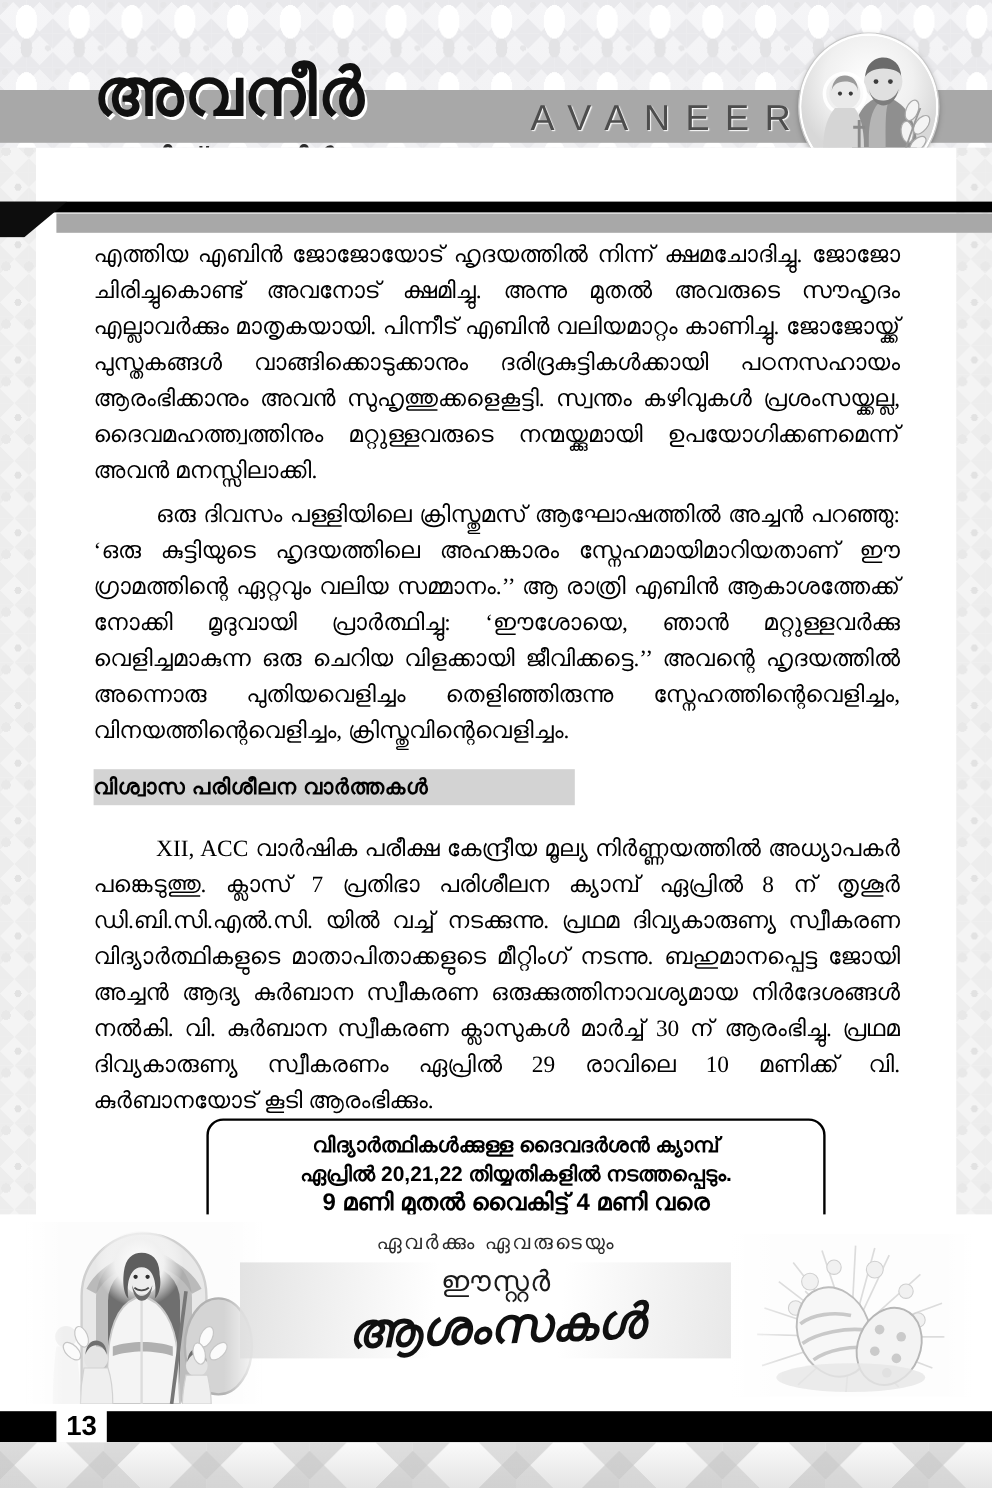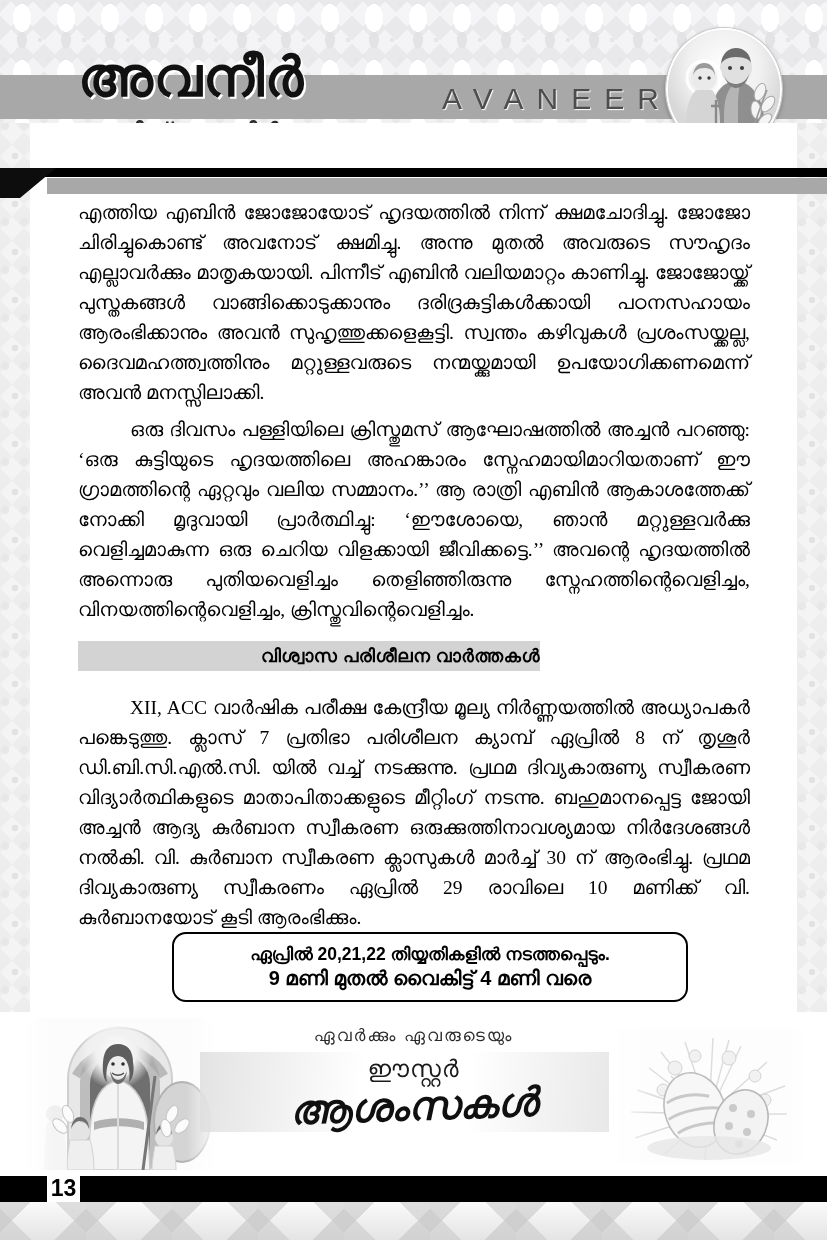--- a/index.html
+++ b/index.html
@@ -154,26 +154,26 @@
     text-justify: inter-word;
     color: #000000;
   }
   p.body-text.indent { text-indent: 52px; margin-top: 7px; }
 
   
   .section-bar {
     position: absolute;
     left: 78px;
     top: 641px;
-    width: 462px;
+    width: 401px;
     height: 30px;
     background: #d3d3d3;
     display: flex;
     align-items: center;
-    justify-content: flex-end;
+    justify-content: flex-start;
   }
   .section-bar-label {
     font-family: "Liberation Sans", "DejaVu Sans", sans-serif;
     font-size: 18px;
     font-weight: bold;
     letter-spacing: .5px;
     color: #000000;
   }
 
   .news-block {
@@ -280,21 +280,21 @@
     left: 0;
     top: 1176px;
     width: 827px;
     height: 26px;
     background: #000000;
   }
   .page-num {
     position: absolute;
     left: 47px;
     top: 1170px;
-    width: 33px;
+    width: 42px;
     height: 36px;
     background: #ffffff;
     display: flex;
     align-items: center;
     justify-content: center;
   }
   .page-num span {
     font-family: "Liberation Sans", "DejaVu Sans", sans-serif;
     font-size: 23px;
     font-weight: bold;
@@ -377,20 +377,21 @@
 
 <div class="section-bar">
   <span class="section-bar-label">വിശ്വാസ പരിശീലന വാർത്തകൾ</span>
 </div>
 
 <div class="news-block">
   <p class="body-text indent">XII, ACC വാർഷിക പരീക്ഷ കേന്ദ്രീയ മൂല്യ നിർണ്ണയത്തിൽ അധ്യാപകർ പങ്കെടുത്തു. ക്ലാസ് 7 പ്രതിഭാ പരിശീലന ക്യാമ്പ് ഏപ്രിൽ 8 ന് തൃശൂർ ഡി.ബി.സി.എൽ.സി. യിൽ വച്ച് നടക്കുന്നു. പ്രഥമ ദിവ്യകാരുണ്യ സ്വീകരണ വിദ്യാർത്ഥികളുടെ മാതാപിതാക്കളുടെ മീറ്റിംഗ് നടന്നു. ബഹുമാനപ്പെട്ട ജോയി അച്ചൻ ആദ്യ കുർബാന സ്വീകരണ ഒരുക്കുത്തിനാവശ്യമായ നിർദേശങ്ങൾ നൽകി. വി. കുർബാന സ്വീകരണ ക്ലാസുകൾ മാർച്ച് 30 ന് ആരംഭിച്ചു. പ്രഥമ ദിവ്യകാരുണ്യ സ്വീകരണം ഏപ്രിൽ 29 രാവിലെ 10 മണിക്ക് വി. കുർബാനയോട് കൂടി ആരംഭിക്കും.</p>
 </div>
 
 <div class="announce-box">
+  <span class="announce-line">വിദ്യാർത്ഥികൾക്കുള്ള ദൈവദർശൻ ക്യാമ്പ്</span>
   <span class="announce-line">ഏപ്രിൽ 20,21,22 തിയ്യതികളിൽ നടത്തപ്പെടും.</span>
   <span class="announce-line small">9 മണി മുതൽ വൈകിട്ട് 4 മണി വരെ</span>
 </div>
 
 <div class="footer-art">
 
   <div class="footer-jesus">
     <svg viewBox="0 0 196 152" xmlns="http://www.w3.org/2000/svg">
       <defs>
         <radialGradient id="glow" cx="48%" cy="30%" r="42%">

